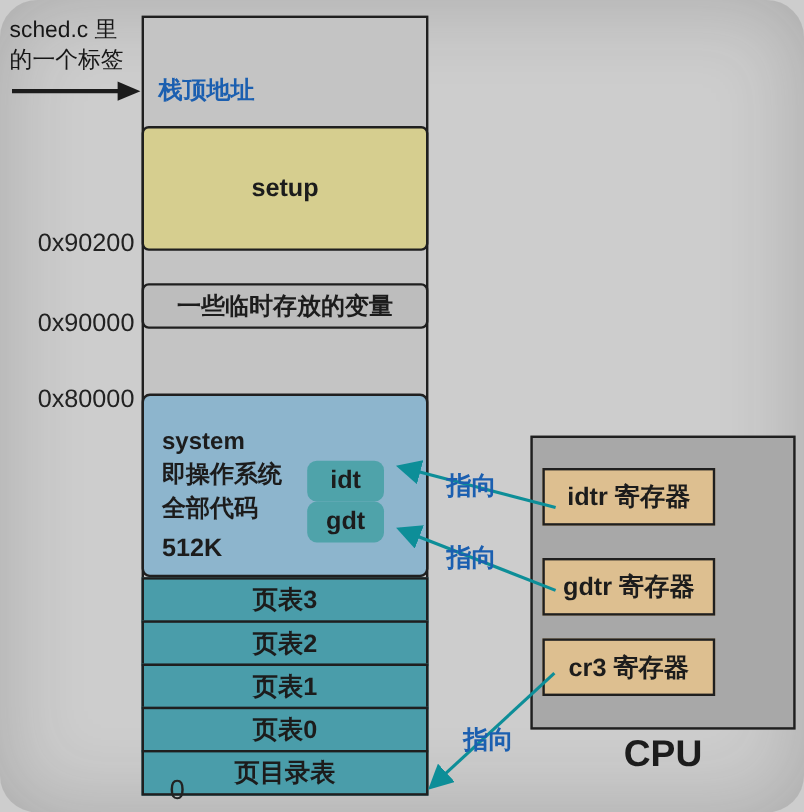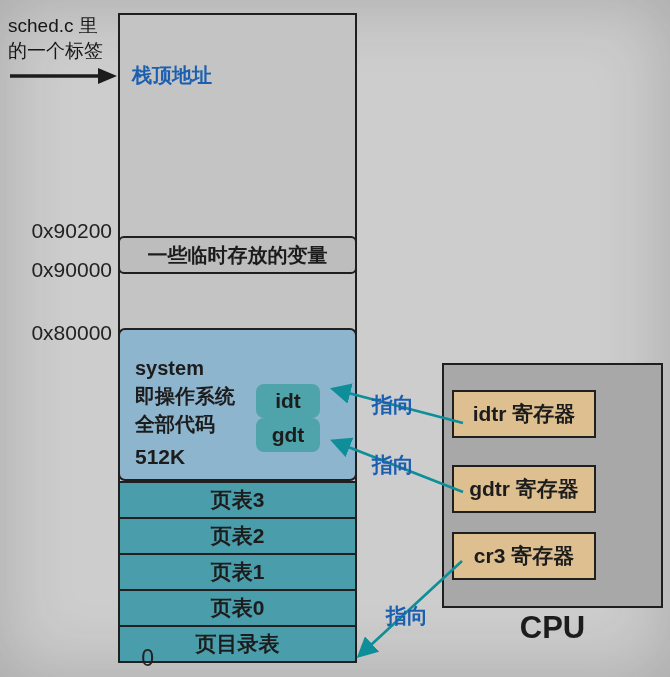--- a/index.html
+++ b/index.html
@@ -5,21 +5,21 @@
   :root{
     --bg:#cdcdcd; --column-fill:#c4c4c4; --line-dark:#1f1f1f;
     --setup-fill:#d6ce8f; --temp-fill:#bdbdbd; --system-fill:#8db5cd;
     --teal-box:#4fa3aa; --teal-row:#4a9daa; --cpu-fill:#a8a8a8;
     --register-fill:#ddbf90; --blue-text:#1b5fb0; --arrow-teal:#0d8e98; --text-dark:#1c1c1c;
   }
   *{margin:0;padding:0;box-sizing:border-box;}
   html,body{width:670px;height:677px;overflow:hidden;}
   body{font-family:"Liberation Sans","DejaVu Sans",sans-serif;background:var(--bg);}
   .stage{position:relative;width:670px;height:677px;background:var(--bg);
-         box-shadow:inset 0 0 70px rgba(40,40,40,.22);}
+         box-shadow:inset 0 0 70px rgba(40,40,40,.22);border-radius:31px;}
   .abs{position:absolute;}
   .blk{border:2px solid var(--line-dark);}
   .center{display:flex;align-items:center;justify-content:center;}
   .bold{font-weight:bold;}
   .dark{color:var(--text-dark);}
   .blue{color:var(--blue-text);}
 
   .sched-note{left:8px;top:14px;width:112px;font-size:19px;line-height:1.3;color:#161616;}
   .mem-column{left:118px;top:13px;width:239px;height:650px;background:var(--column-fill);}
   .stack-top{left:132px;top:62px;font-size:20px;}
@@ -33,21 +33,21 @@
   .system-size{left:15px;bottom:10px;font-size:21px;position:absolute;}
   .mini-box{width:64px;height:34px;background:var(--teal-box);border-radius:8px;font-size:21px;}
   .idt-box{left:256px;top:384px;}
   .gdt-box{left:256px;top:418px;}
   .rows{left:118px;top:481px;width:239px;height:182px;display:flex;flex-direction:column;}
   .page-row{flex:1;background:var(--teal-row);border:2px solid var(--line-dark);
             display:flex;align-items:center;justify-content:center;font-size:21px;
             font-weight:bold;color:var(--text-dark);}
   .page-row + .page-row{margin-top:-2px;}
   .addr{width:94px;text-align:right;font-size:21px;color:#222;}
-  .addr-90200{left:18px;top:191px;margin-top:28px;}
+  .addr-90200{left:18px;top:191px;}
   .addr-90000{left:18px;top:258px;}
   .addr-80000{left:18px;top:321px;}
   .addr-zero{left:60px;top:645px;font-size:23px;}
   .cpu-box{left:442px;top:363px;width:221px;height:245px;background:var(--cpu-fill);}
   .register{left:452px;width:144px;height:48px;background:var(--register-fill);font-size:21px;}
   .reg-idtr{top:390px;} .reg-gdtr{top:465px;align-items:center;} .reg-cr3{top:532px;}
   .cpu-title{left:442px;top:610px;width:221px;text-align:center;font-size:31px;}
   .points-label{font-size:21px;}
   .pl-1{left:372px;top:391px;} .pl-2{left:372px;top:451px;} .pl-3{left:386px;top:602px;}
   svg.overlay{position:absolute;left:0;top:0;width:670px;height:677px;pointer-events:none;}
@@ -63,20 +63,23 @@
 
   <div class="abs sched-note">
     <div>sched.c 里</div>
     <div>的一个标签</div>
   </div>
 
   <div class="abs blk mem-column"></div>
 
   <div class="abs bold blue stack-top">栈顶地址</div>
 
+  <div class="abs blk center bold dark setup-block">
+    <span>setup</span>
+  </div>
 
   <div class="abs blk center bold dark temp-block">
     <span>一些临时存放的变量</span>
   </div>
 
   <div class="abs blk system-block">
     <div class="system-text bold dark">
       <div>system</div>
       <div>即操作系统</div>
       <div>全部代码</div>

